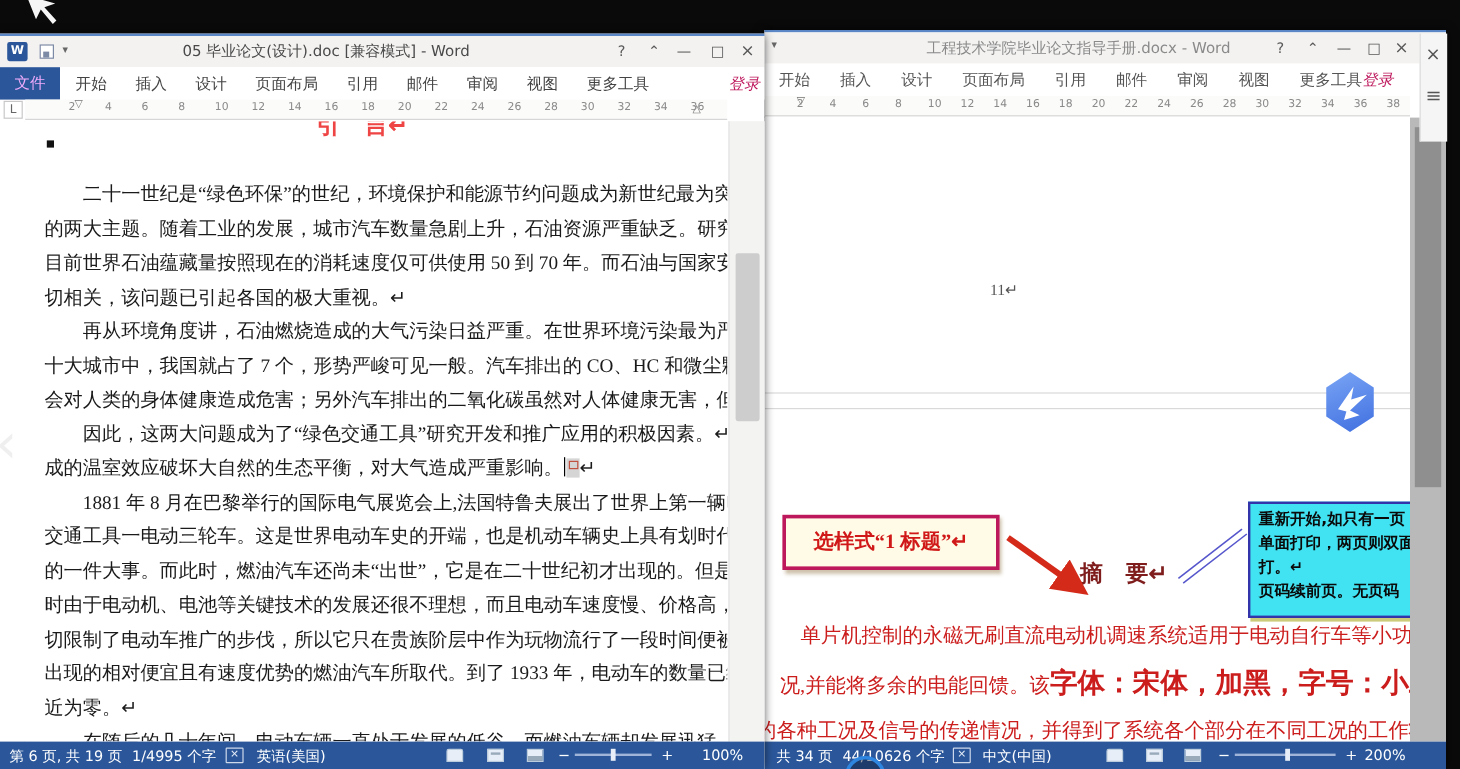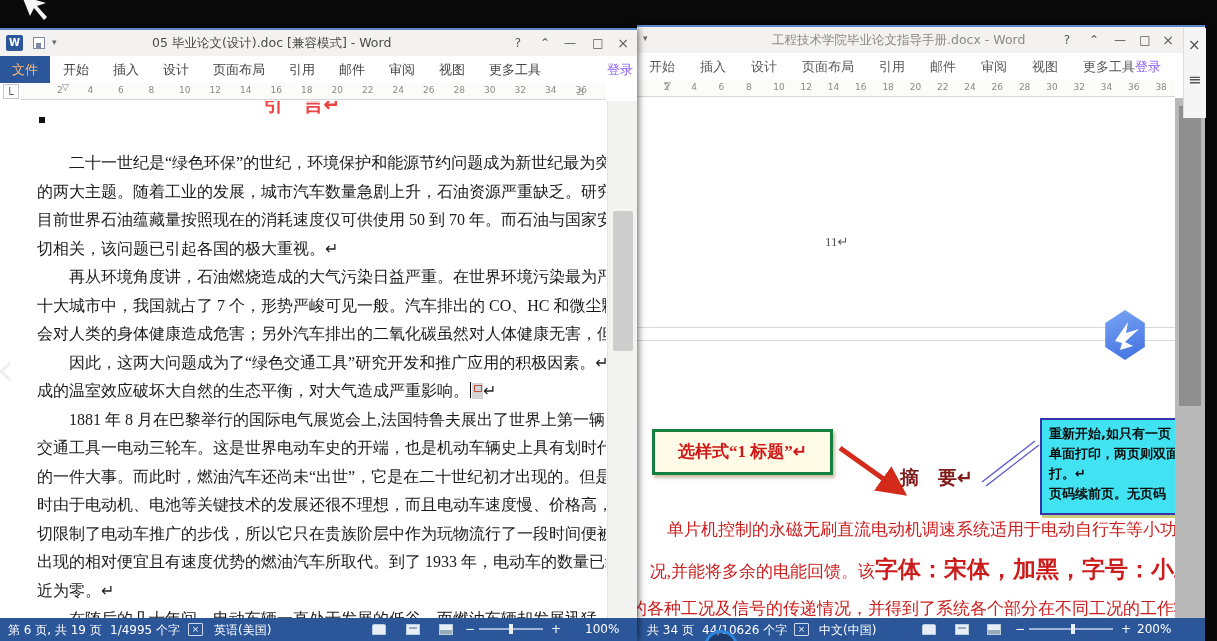--- a/index.html
+++ b/index.html
@@ -9,23 +9,23 @@
 
   
   .win { position:absolute; background:#fff; border-top:2px solid #5b87c7; box-shadow:0 0 8px rgba(0,0,0,.8); }
   .titlebar { position:absolute; left:0; top:0; right:0; height:26px; background:#f3f2f1; }
   .win-title { position:absolute; top:5px; font-size:12.5px; color:#4a4a4a; white-space:nowrap; }
   .tb-btn { position:absolute; top:4px; width:20px; height:18px; text-align:center; font-size:12px;
             color:#595959; line-height:18px; cursor:default; }
   .tabsrow { position:absolute; left:0; top:26px; right:0; height:27px; background:#ffffff; display:flex;
              align-items:center; font-size:13px; color:#444; }
   .tab { white-space:nowrap; cursor:default; }
-  .file-tab { position:absolute; left:0; top:0; width:50px; height:27px; background:#2b579a; color:#fdba74;
+  .file-tab { position:absolute; left:0; top:0; width:50px; height:27px; background:#2b579a; color:#f0abfc;
               text-align:center; line-height:27px; font-size:13px; }
-  .signin { position:absolute; top:5px; font-size:13px; color:#8b5cf6; }
+  .signin { position:absolute; top:5px; font-size:13px; color:#be185d;font-style:italic; }
   .rulerrow { position:absolute; height:17px; background:#fbfbfa; border-bottom:1px solid #d6d6d6; overflow:hidden; }
   .rnum { position:absolute; top:2px; font-size:9px; color:#8a8a8a; }
   .statusbar { position:absolute; left:0; right:0; bottom:0; height:23px; background:#2b579a; color:#fff;
                font-size:12px; }
   .st-item { position:absolute; top:4px; white-space:nowrap; }
   .vicon { position:absolute; top:6px; width:14px; height:11px; border:1px solid #bcd; background:#e8eef8; }
   .vicon.book { border-radius:2px 2px 0 0; }
   .vicon.page::after { content:""; position:absolute; left:2px; top:2px; right:2px; height:2px; background:#9ab; }
   .vicon.web { background:linear-gradient(#e8eef8 60%, #9ab 60%); }
   .zoom-slider { position:absolute; top:10px; height:2px; background:#9fb4d8; }
@@ -64,21 +64,21 @@
 
   
   #rwin { left:637px; top:25px; width:568px; height:616px; z-index:1; }
   #rwin .docarea { position:absolute; left:0; top:71px; right:30px; bottom:23px; background:#fff; overflow:hidden; }
   .rscroll { position:absolute; right:0; top:0; width:30px; bottom:0; background:#b9b9b9; }
   .rthumb { position:absolute; left:4px; width:22px; background:#8f8f8f; }
   .pagenum { position:absolute; left:188px; top:136px; font-family:"Liberation Serif", serif; font-size:13px;
              color:#555; }
   .pbound { position:absolute; left:0; right:0; height:1px; background:#d9d9d9; }
   .callout-red { position:absolute; left:15px; top:331px; width:181px; height:46px; background:#fffbe6;
-                 border:3px solid #15803d; box-shadow:2px 3px 3px rgba(140,110,60,.45); text-align:center;
+                 border:3px solid #be185d; box-shadow:2px 3px 3px rgba(140,110,60,.45); text-align:center;
                  font-family:"Liberation Serif", serif; font-weight:bold; font-size:17px; color:#d01818;
                  line-height:40px; white-space:nowrap; overflow:hidden; }
   .abstract-h { position:absolute; left:263px; top:367px; font-family:"Liberation Serif", serif; font-weight:bold;
                 font-size:19px; color:#7f1d1d; white-space:nowrap; }
   .callout-cyan { position:absolute; left:403px; top:320px; width:140px; height:97px; background:#41e3f2;
                   border:2px solid #3333aa; box-shadow:2px 3px 0 rgba(190,190,90,.8); padding:4px 0 0 7px;
                   font-size:13px; font-weight:bold; color:#0a0a0a; line-height:1.55; overflow:hidden;
                   white-space:nowrap; }
   #red-lines { position:absolute; left:0; top:415px; width:560px; font-family:"Liberation Serif", serif;
                font-size:17px; color:#cc1d1d; }

